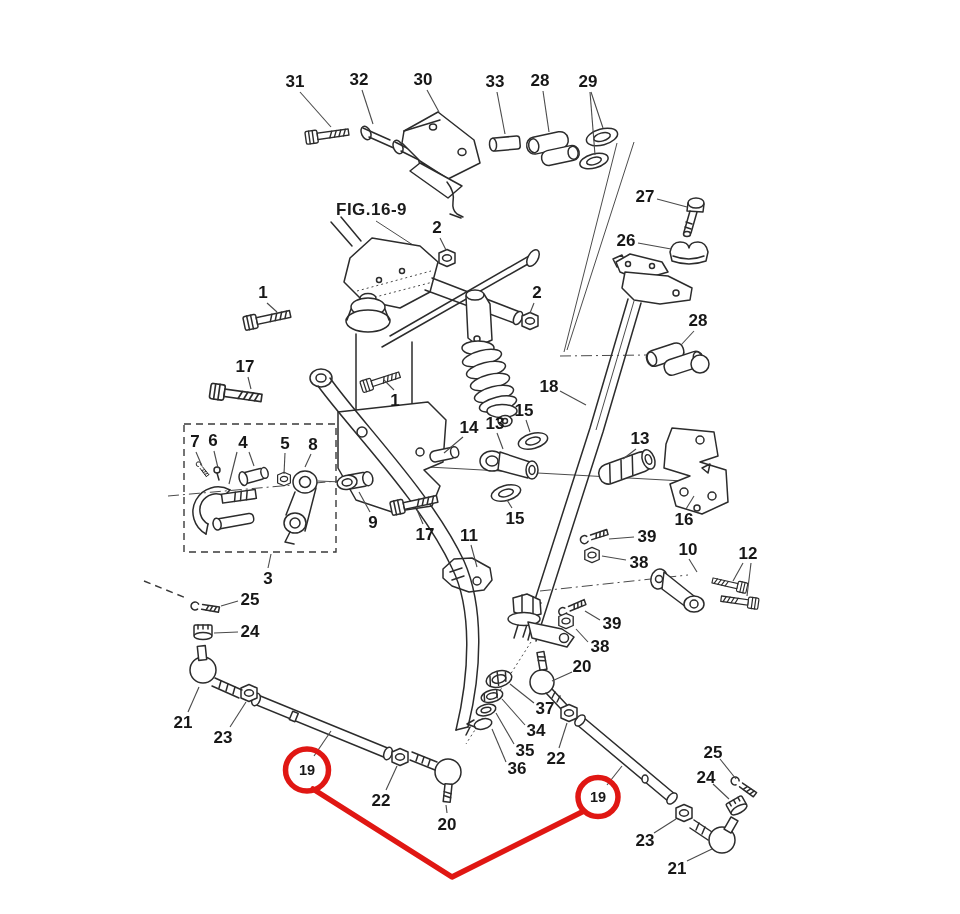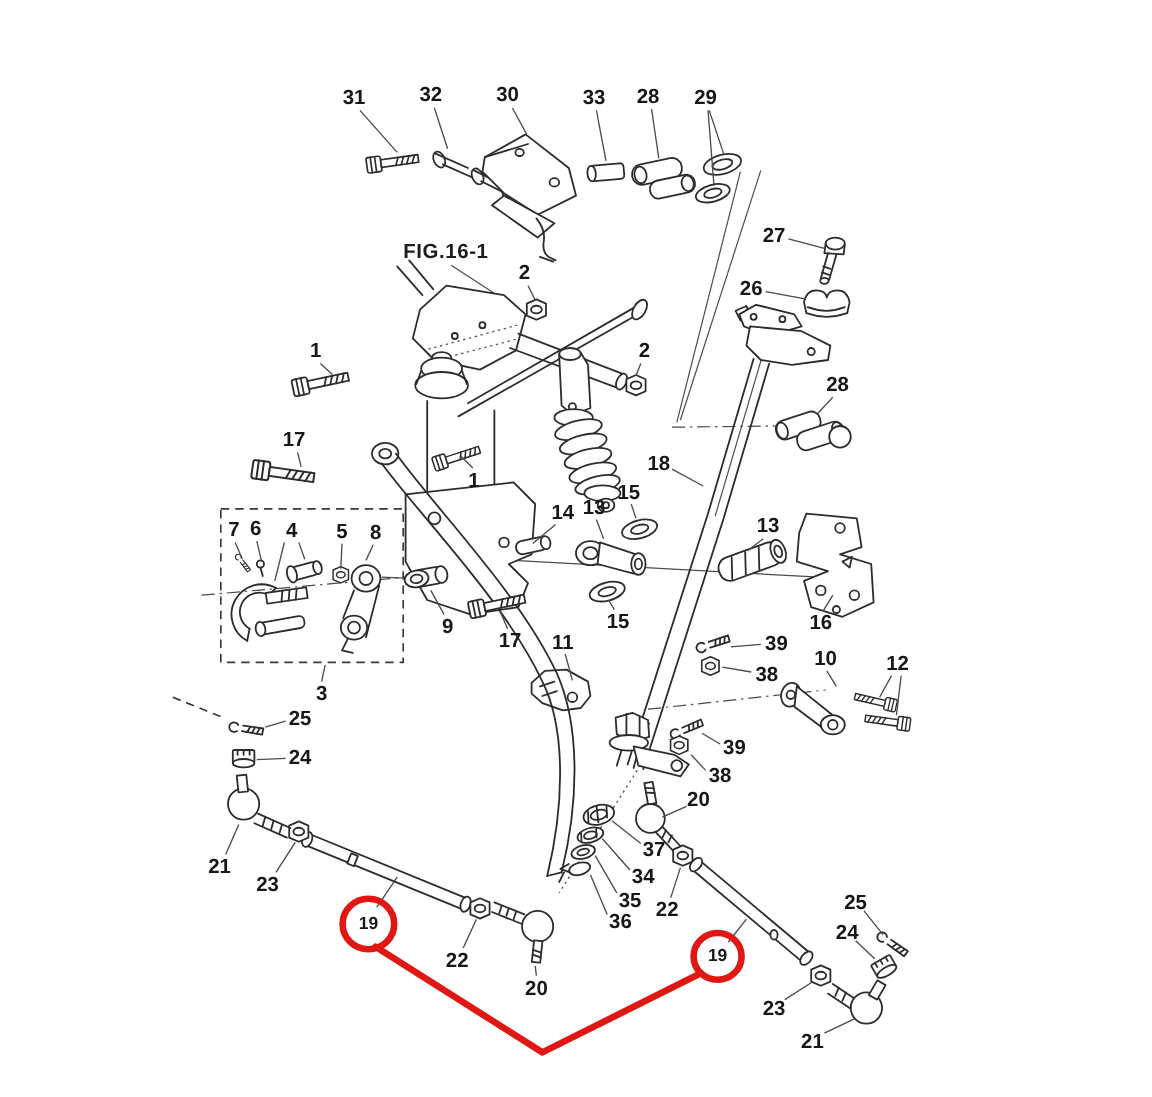--- a/index.html
+++ b/index.html
@@ -13,21 +13,21 @@
   .thin{stroke:#4c4c4c;stroke-width:1;fill:none;}
   .dash{stroke:#3a3a3a;stroke-width:1.4;fill:none;stroke-dasharray:7 5;}
   .dashdot{stroke:#4a4a4a;stroke-width:1;fill:none;stroke-dasharray:11 4 2 4;}
   .dot{stroke:#4a4a4a;stroke-width:1;fill:none;stroke-dasharray:2 3;}
 </style>
 </head>
 <body>
 
 <div class="page">
 
-  <div class="fig-label">FIG.16-1</div>
+  <div class="fig-label">FIG.16-9</div>
 
   <svg class="diagram-svg" width="960" height="914" viewBox="0 0 960 914">
 
     <defs>
       <g id="bolt">
         <rect x="-8" y="-7" width="13" height="14" rx="2" class="inkf"></rect>
         <path d="M-4,-7 v14 M0,-7 v14" class="ink"></path>
         <rect x="5" y="-3.4" width="34" height="6.8" class="inkf"></rect>
         <path d="M21,-3.4 l-3,6.8 M26,-3.4 l-3,6.8 M31,-3.4 l-3,6.8 M36,-3.4 l-3,6.8" class="ink"></path>
       </g>

